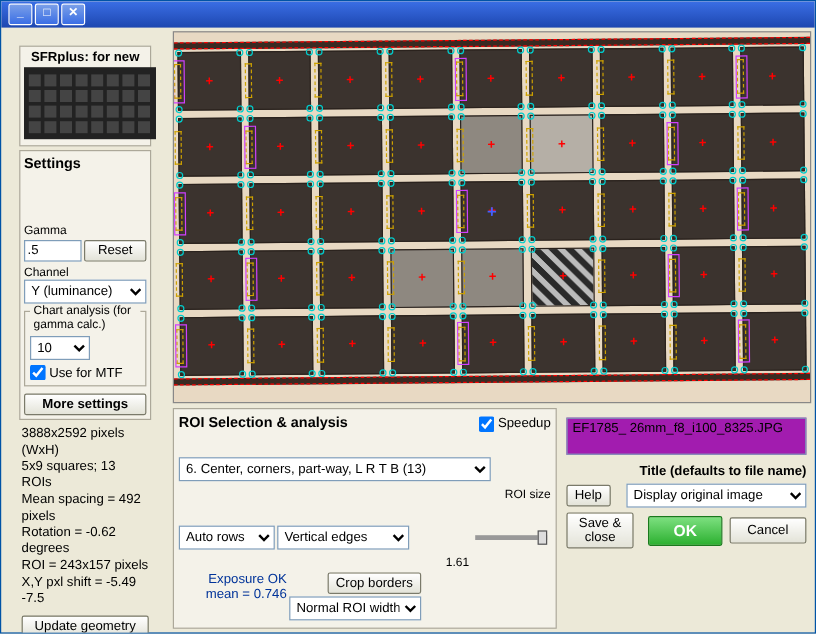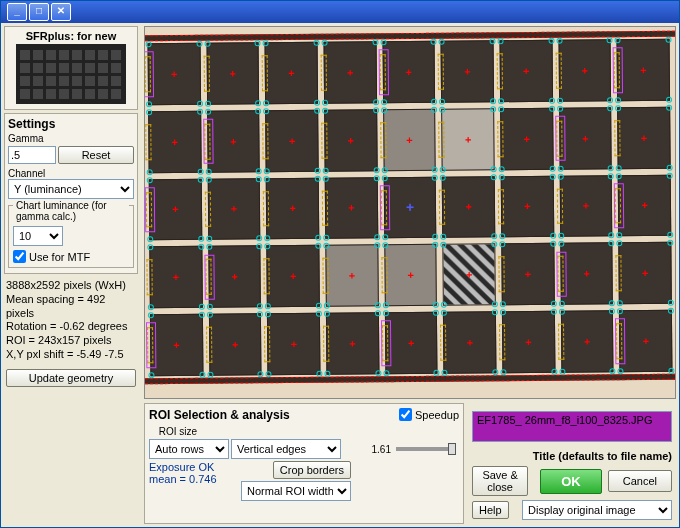--- a/index.html
+++ b/index.html
@@ -1,31 +1,31 @@
 <!DOCTYPE html>
 <html><head>
 <meta charset="utf-8">
 <style>
 * { margin: 0; padding: 0; box-sizing: border-box; font-family: Tahoma, sans-serif; font-size: 11px; }
 body { background: #ece9d8; width: 680px; height: 528px; overflow: hidden; border: 1px solid #0053a6; }
 .titlebar { background: linear-gradient(to bottom, #3a6ee5 0%, #2c5bcb 50%, #1d47b0 100%); height: 22px; display: flex; align-items: center; padding: 0 4px; color: #fff; font-weight: bold; }
 .titlebar .title { flex: 1; padding-left: 4px; }
 .titlebar .winbtn { width: 20px; height: 18px; background: linear-gradient(#7a9fe8,#3a6ee5); border: 1px solid #fff; margin-left: 2px; color: #fff; text-align: center; line-height: 14px; border-radius: 2px; cursor: pointer; font-size: 10px; }
 .main { display: flex; height: calc(100% - 22px); }
-.leftcol { width: 140px; display: flex; flex-direction: column; padding: 3px; gap: 3px; }
+.leftcol { width: 140px; display: flex; flex-direction: column; padding: 15px; gap: 3px; }
 .rightcol { flex: 1; display: flex; flex-direction: column; padding: 3px; }
 .panel { border: 1px solid #aca899; background: #f4f2e9; padding: 3px; }
 .thumb-panel { text-align: center; }
 .thumb-title { font-weight: bold; font-size: 11px; margin-bottom: 2px; }
 .thumb-img { width: 110px; height: 60px; background: #222; margin: 2px auto; position: relative; overflow: hidden; }
 .thumb-img .sq { position: absolute; background: #444; }
 .settings-panel { }
 .section-title { font-weight: bold; font-size: 12px; margin-bottom: 2px; }
 .row { display: flex; align-items: center; gap: 2px; margin: 2px 0; }
-.lbl { font-size: 10px; }
+.lbl { font-size: 10px; margin-top: 44px; }
 input[type=text].tb { border: 1px solid #7f9db9; background: #fff; padding: 1px 2px; height: 18px; width: 48px; font-size: 11px; }
 select.sel { border: 1px solid #7f9db9; background: #fff; height: 20px; font-size: 11px; padding: 0 1px; }
 .btn { background: linear-gradient(#fff,#e3e3d8); border: 1px solid #7a7a6a; padding: 2px 6px; font-size: 11px; cursor: pointer; border-radius: 2px; }
 .fieldset { border: 1px solid #aca899; padding: 4px; margin: 2px 0; }
 .fieldset .legend { font-size: 10px; margin-top: -10px; background: #f4f2e9; display: inline-block; padding: 0 3px; }
 .stats { font-size: 10px; line-height: 1.25; padding: 2px; }
 .chart-view { flex: 1; background: #e8d9c3; border: 1px solid #888; position: relative; overflow: hidden; }
 .chart-view .bar-top { position: absolute; left: 0; right: 0; top: 6px; height: 6px; background: #3a2a22; border-top: 1px dashed #f00; border-bottom: 1px dashed #f00; transform: rotate(-0.5deg); }
 .chart-view .bar-bot { position: absolute; left: 0; right: 0; bottom: 16px; height: 6px; background: #3a2a22; border-top: 1px dashed #f00; border-bottom: 1px dashed #f00; transform: rotate(-0.5deg); }
 .chart-grid { position: absolute; inset: 14px 4px 24px 4px; display: grid; grid-template-columns: repeat(9, 1fr); grid-template-rows: repeat(5, 1fr); gap: 6px; transform: rotate(-0.5deg); }
@@ -110,33 +110,35 @@
       <div class="lbl">Gamma</div>
       <div class="row">
         <input type="text" class="tb" value=".5" style="">
         <button class="btn" style="flex:1">Reset</button>
       </div>
       <div class="lbl" style="margin-top:4px">Channel</div>
       <select class="sel" style="width:100%">
         <option>Y (luminance)</option>
       </select>
       <div class="fieldset" style="margin-top:6px">
-        <div class="legend">Chart luminance (for gamma calc.)</div>
+        <div class="legend">Chart analysis (for gamma calc.)</div>
         <select class="sel" style="width:50px;margin-top:4px">
           <option>10</option>
         </select>
         <div class="ck" style="margin-top:4px">
           <input type="checkbox" checked="" style="">
           <span>Use for MTF</span>
         </div>
       </div>
+      <button class="btn" style="width:100%;margin-top:4px;font-weight:bold">More settings</button>
     </div>
 
     <div class="stats">
       <div>3888x2592 pixels (WxH)</div>
+      <div>5x9 squares;   13 ROIs</div>
       <div>Mean spacing = 492 pixels</div>
       <div>Rotation = -0.62 degrees</div>
       <div>ROI = 243x157 pixels</div>
       <div>X,Y pxl shift = -5.49  -7.5</div>
     </div>
 
     <button class="btn" style="margin:2px">Update geometry</button>
   </div>
 
   <div class="rightcol">
@@ -515,71 +517,74 @@
             <span class="corner c3"></span>
             <span class="corner c4"></span>
             <span class="yroi" style="left: -4px; top: 20%; width: 6px; height: 60%;"></span>
             <span class="roi" style="left: -5px; top: 12%; width: 10px; height: 76%;"></span>
           </div>
         </div>
     </div>
 
     <div class="bottom-area">
       <div class="roi-panel">
-        <div style="display:flex;align-items:flex-start;gap:8px">
+        <div style="display:flex;align-items:center;gap:8px">
           <div class="section-title" style="flex:1">ROI Selection &amp; analysis</div>
           <div class="ck">
             <input type="checkbox" checked="" style="">
             <span>Speedup</span>
           </div>
         </div>
         <div class="row">
+          <select class="sel" style="flex:1">
+            <option>6.   Center, corners, part-way, L R T B (13)</option>
+          </select>
           <span class="lbl" style="text-align:right;width:48px">ROI size</span>
         </div>
         <div class="row">
           <select class="sel" style="width:80px">
             <option>Auto rows</option>
           </select>
           <select class="sel" style="width:110px">
             <option>Vertical edges</option>
           </select>
           <span style="flex:1"></span>
           <span class="lbl">1.61</span>
           <div class="slider">
               <div class="thumb"></div>
             </div>
         </div>
         <div class="row" style="align-items:flex-start">
-          <div class="blue-text" style="text-align:left;width:90px">
+          <div class="blue-text" style="text-align:right;width:90px">
             <div>Exposure OK</div>
             <div>mean = 0.746</div>
           </div>
           <div style="display:flex;flex-direction:column;gap:2px;align-items:flex-end">
             <button class="btn">Crop borders</button>
             <select class="sel" style="width:110px">
               <option>Normal ROI width</option>
             </select>
           </div>
         </div>
       </div>
 
       <div class="roi-right">
         <div class="filename-row">
           <div class="filename-box">EF1785_ 26mm_f8_i100_8325.JPG</div>
         </div>
         <div style="text-align:right;font-weight:bold;font-size:11px">Title (defaults to file name)</div>
-        <div class="btn-row">
-          <button class="btn">Save &amp; close</button>
-          <span style="flex:1"></span>
-          <button class="ok-btn">OK</button>
-          <button class="btn" style="padding:4px 14px">Cancel</button>
-        </div>
         <div class="btn-row">
           <button class="btn">Help</button>
           <span style="flex:1"></span>
           <select class="sel" style="width:150px">
             <option>Display original image</option>
           </select>
         </div>
+        <div class="btn-row">
+          <button class="btn">Save &amp; close</button>
+          <span style="flex:1"></span>
+          <button class="ok-btn">OK</button>
+          <button class="btn" style="padding:4px 14px">Cancel</button>
+        </div>
       </div>
     </div>
   </div>
 </div>
 
 </body></html>

